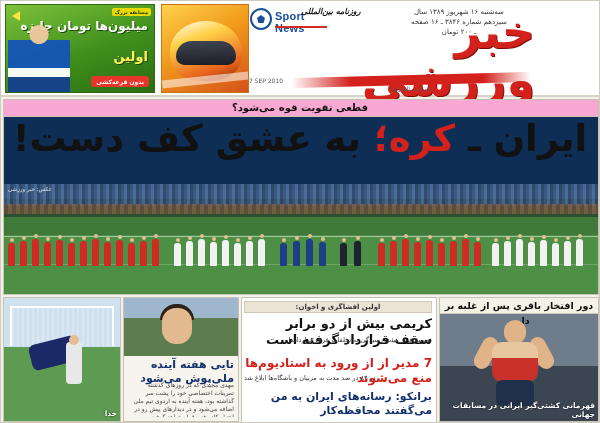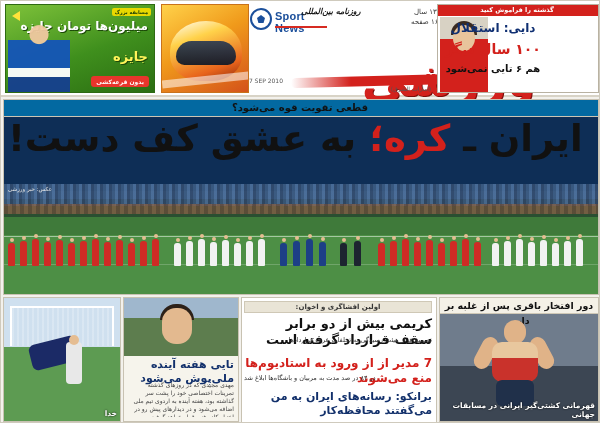--- a/index.html
+++ b/index.html
@@ -189,26 +189,26 @@
   }
 
   
   .lead{
     position:absolute;left:2px;top:98px;width:596px;height:196px;
     border:1px solid #c8c2b2;box-sizing:border-box;
     background:#0e2e56;overflow:hidden;
   }
   .lead .kicker{
     position:absolute;right:0;top:0;width:596px;height:16px;
-    background:#0369a1;color:#111;border-bottom:1px solid #ccc5b4;
+    background:#f9a8d4;color:#111;border-bottom:1px solid #ccc5b4;
     font-size:10px;font-weight:bold;text-align:center;direction:rtl;line-height:16px;
   }
   .lead .headline{
     position:absolute;right:6px;top:18px;width:584px;
-    text-align:left;direction:rtl;
+    text-align:center;direction:rtl;
     font-size:37px;font-weight:bold;color:#111;
     line-height:42px;letter-spacing:-1px;
   }
   .lead .headline .hl-red{color:#d3211c;}
   .lead .subhead{
     position:absolute;right:6px;top:64px;width:584px;height:16px;
     background:#e9e4d6;border:1px solid #cfc8b6;box-sizing:border-box;
     font-size:8.5px;font-weight:bold;color:#18335e;
     text-align:center;direction:rtl;line-height:15px;
   }
@@ -399,21 +399,21 @@
 <body>
 
 <div class="page">
 
   <div class="masthead">
 
     <div class="promo-left">
       <div class="pl-arrow"></div>
       <div class="pl-badge">مسابقه بزرگ</div>
       <div class="pl-title">میلیون‌ها تومان جایزه</div>
-      <div class="pl-sub">جایزه</div>
+      <div class="pl-sub">اولین</div>
       <div class="pl-figure"></div>
       <div class="pl-tag">بدون قرعه‌کشی</div>
     </div>
 
     <div class="helmet">
       <div class="dome"></div>
       <div class="visor"></div>
       <div class="stripe"></div>
     </div>
 
@@ -427,30 +427,20 @@
     <div class="hdr-date">سه‌شنبه ۱۶ شهریور ۱۳۸۹ سال سیزدهم
 شماره ۳۸۴۶ ـ ۱۶ صفحه ـ ۲۰۰ تومان</div>
 
     <div class="nameplate">
       <div class="np-text">خبر ورزشی</div>
       <div class="np-swoosh"></div>
     </div>
     <div class="np-sub">(امارات الشرق)</div>
     <div class="np-date-en">7 SEP 2010</div>
 
-    <div class="promo-right">
-      <div class="pr-strip">گذشته را فراموش کنید</div>
-      <div class="pr-photo">
-        <div class="hair"></div>
-        <div class="head"></div>
-      </div>
-      <div class="pr-l1">دایی: استقلال</div>
-      <div class="pr-l2">۱۰۰ سال دیگر</div>
-      <div class="pr-l3">هم ۶ تایی نمی‌شود</div>
-    </div>
   </div>
 
   <div class="lead">
     <div class="kicker">قطعی تقویت قوه می‌شود؟</div>
 
     <div class="headline">
       <span>ایران ـ </span><span class="hl-red">کره‌؛</span><span> به عشق کف دست!</span>
     </div>
 
 

